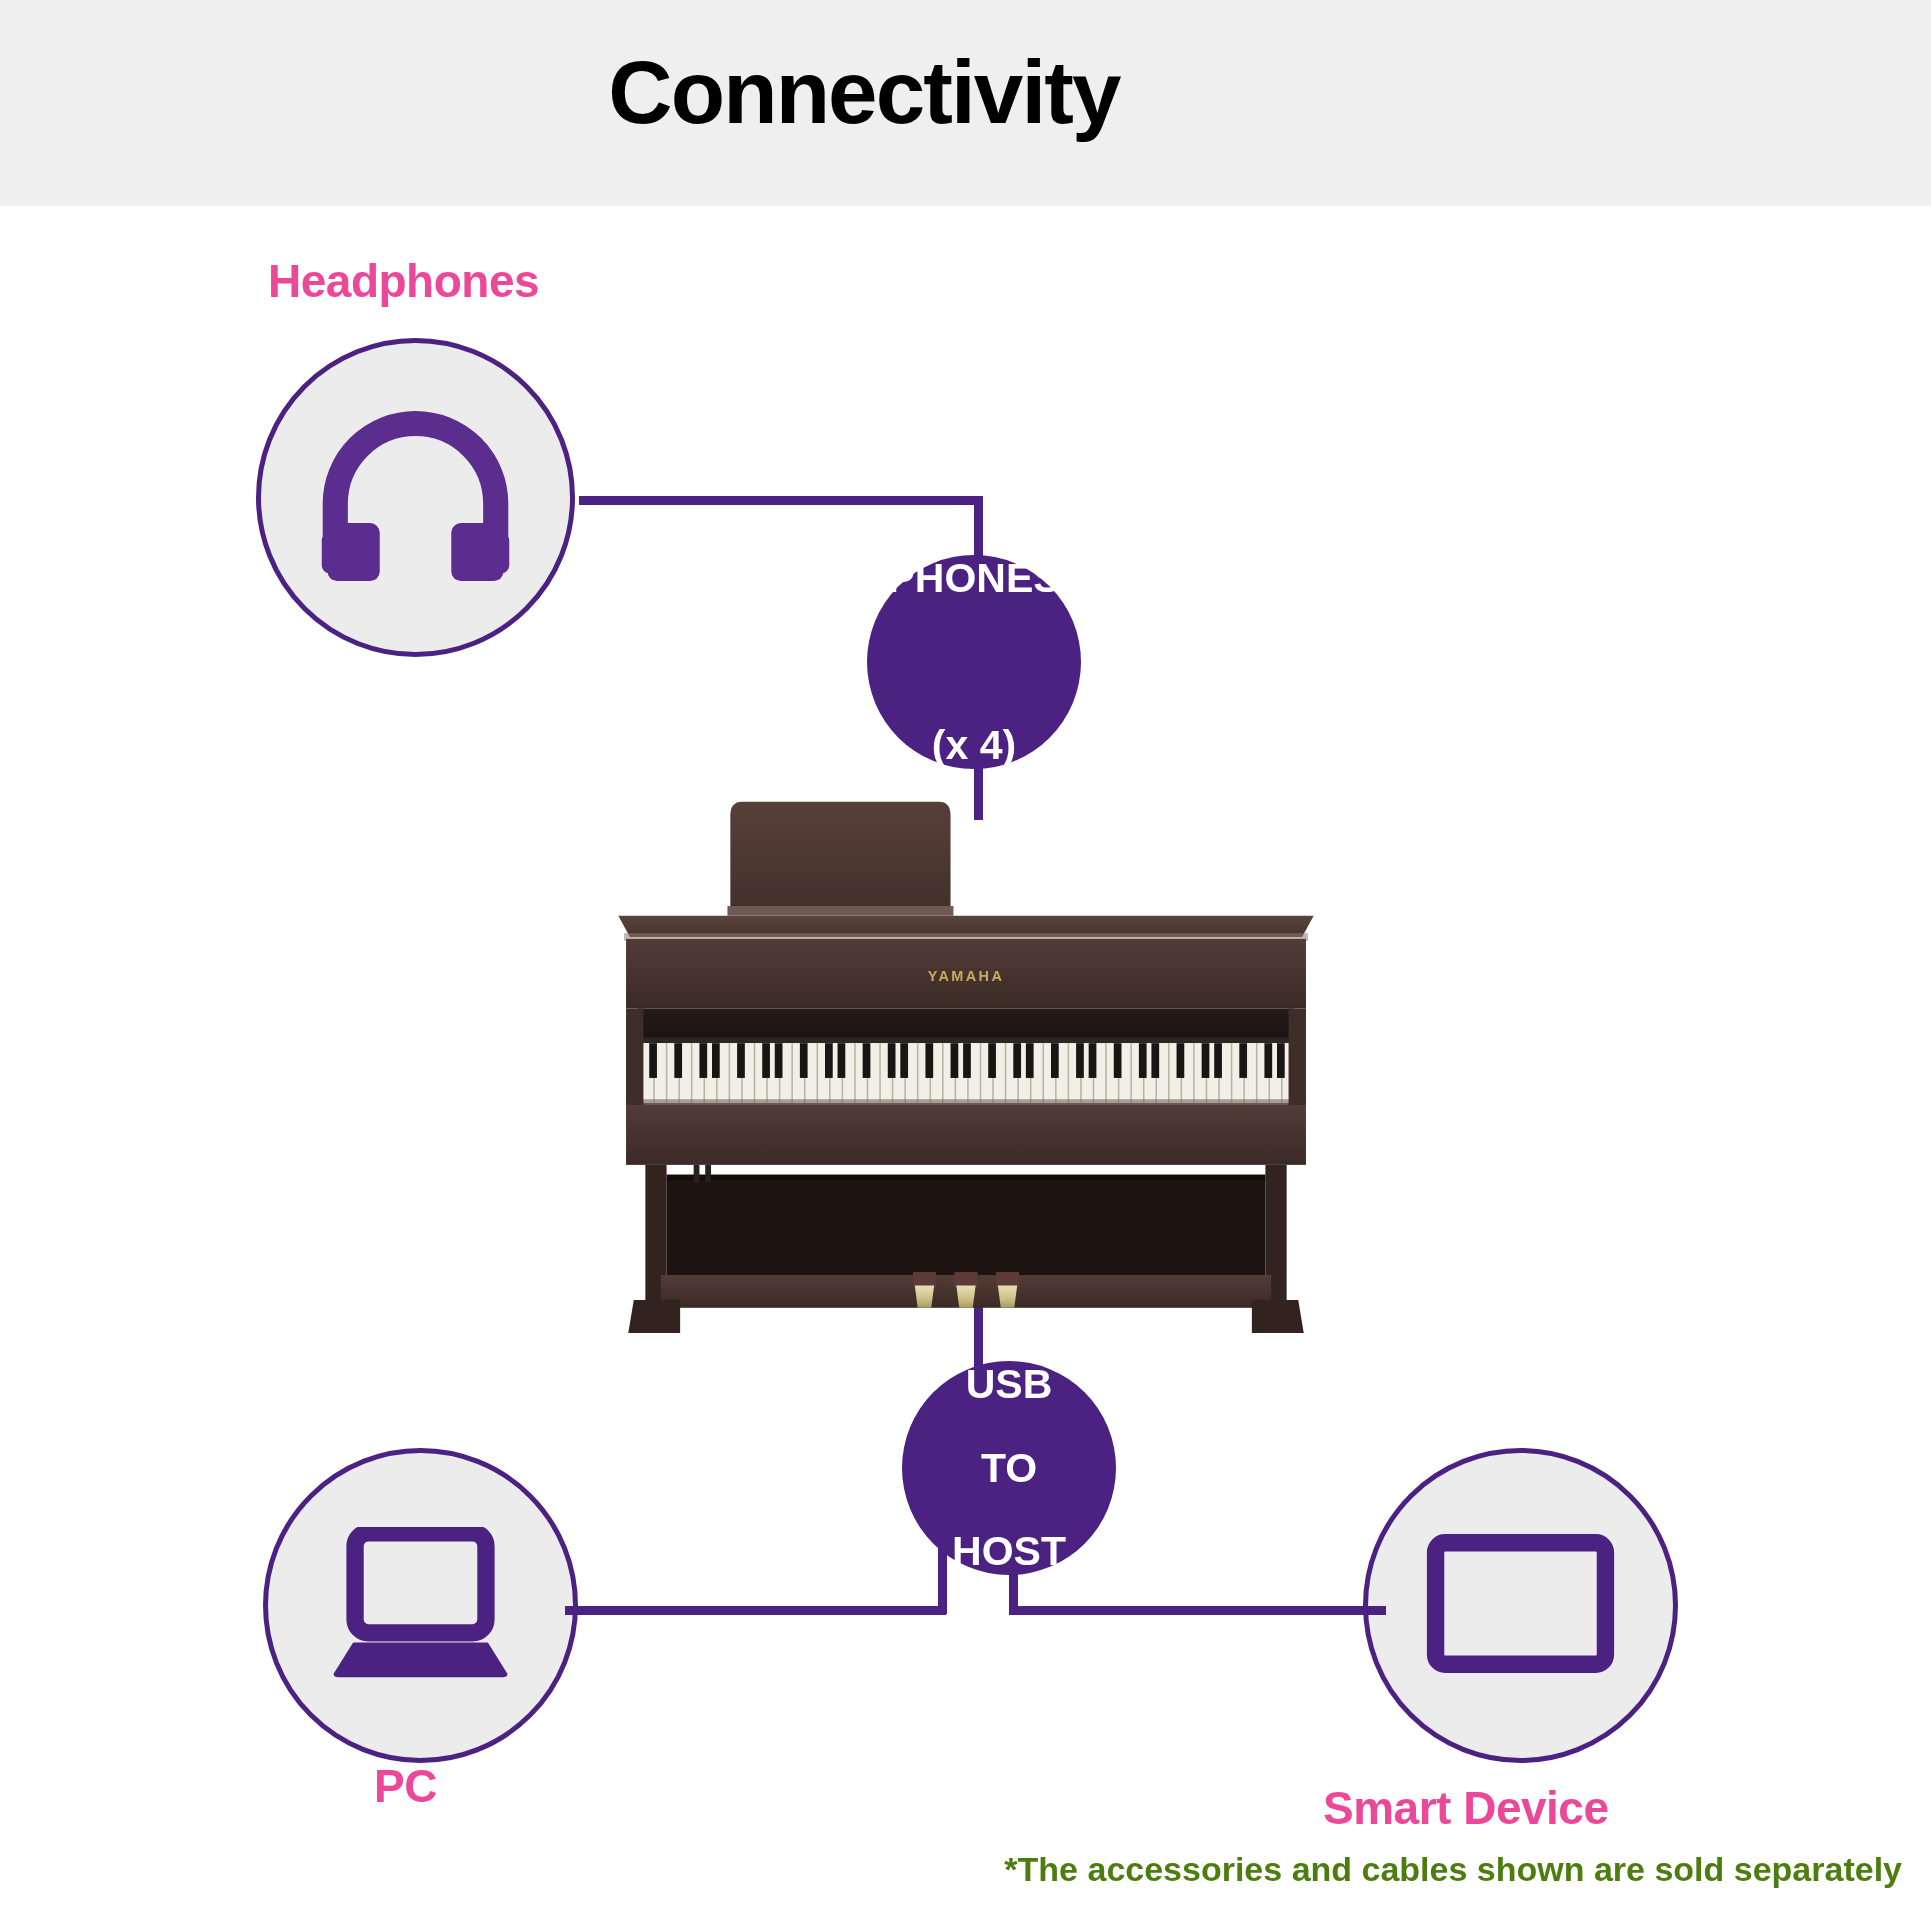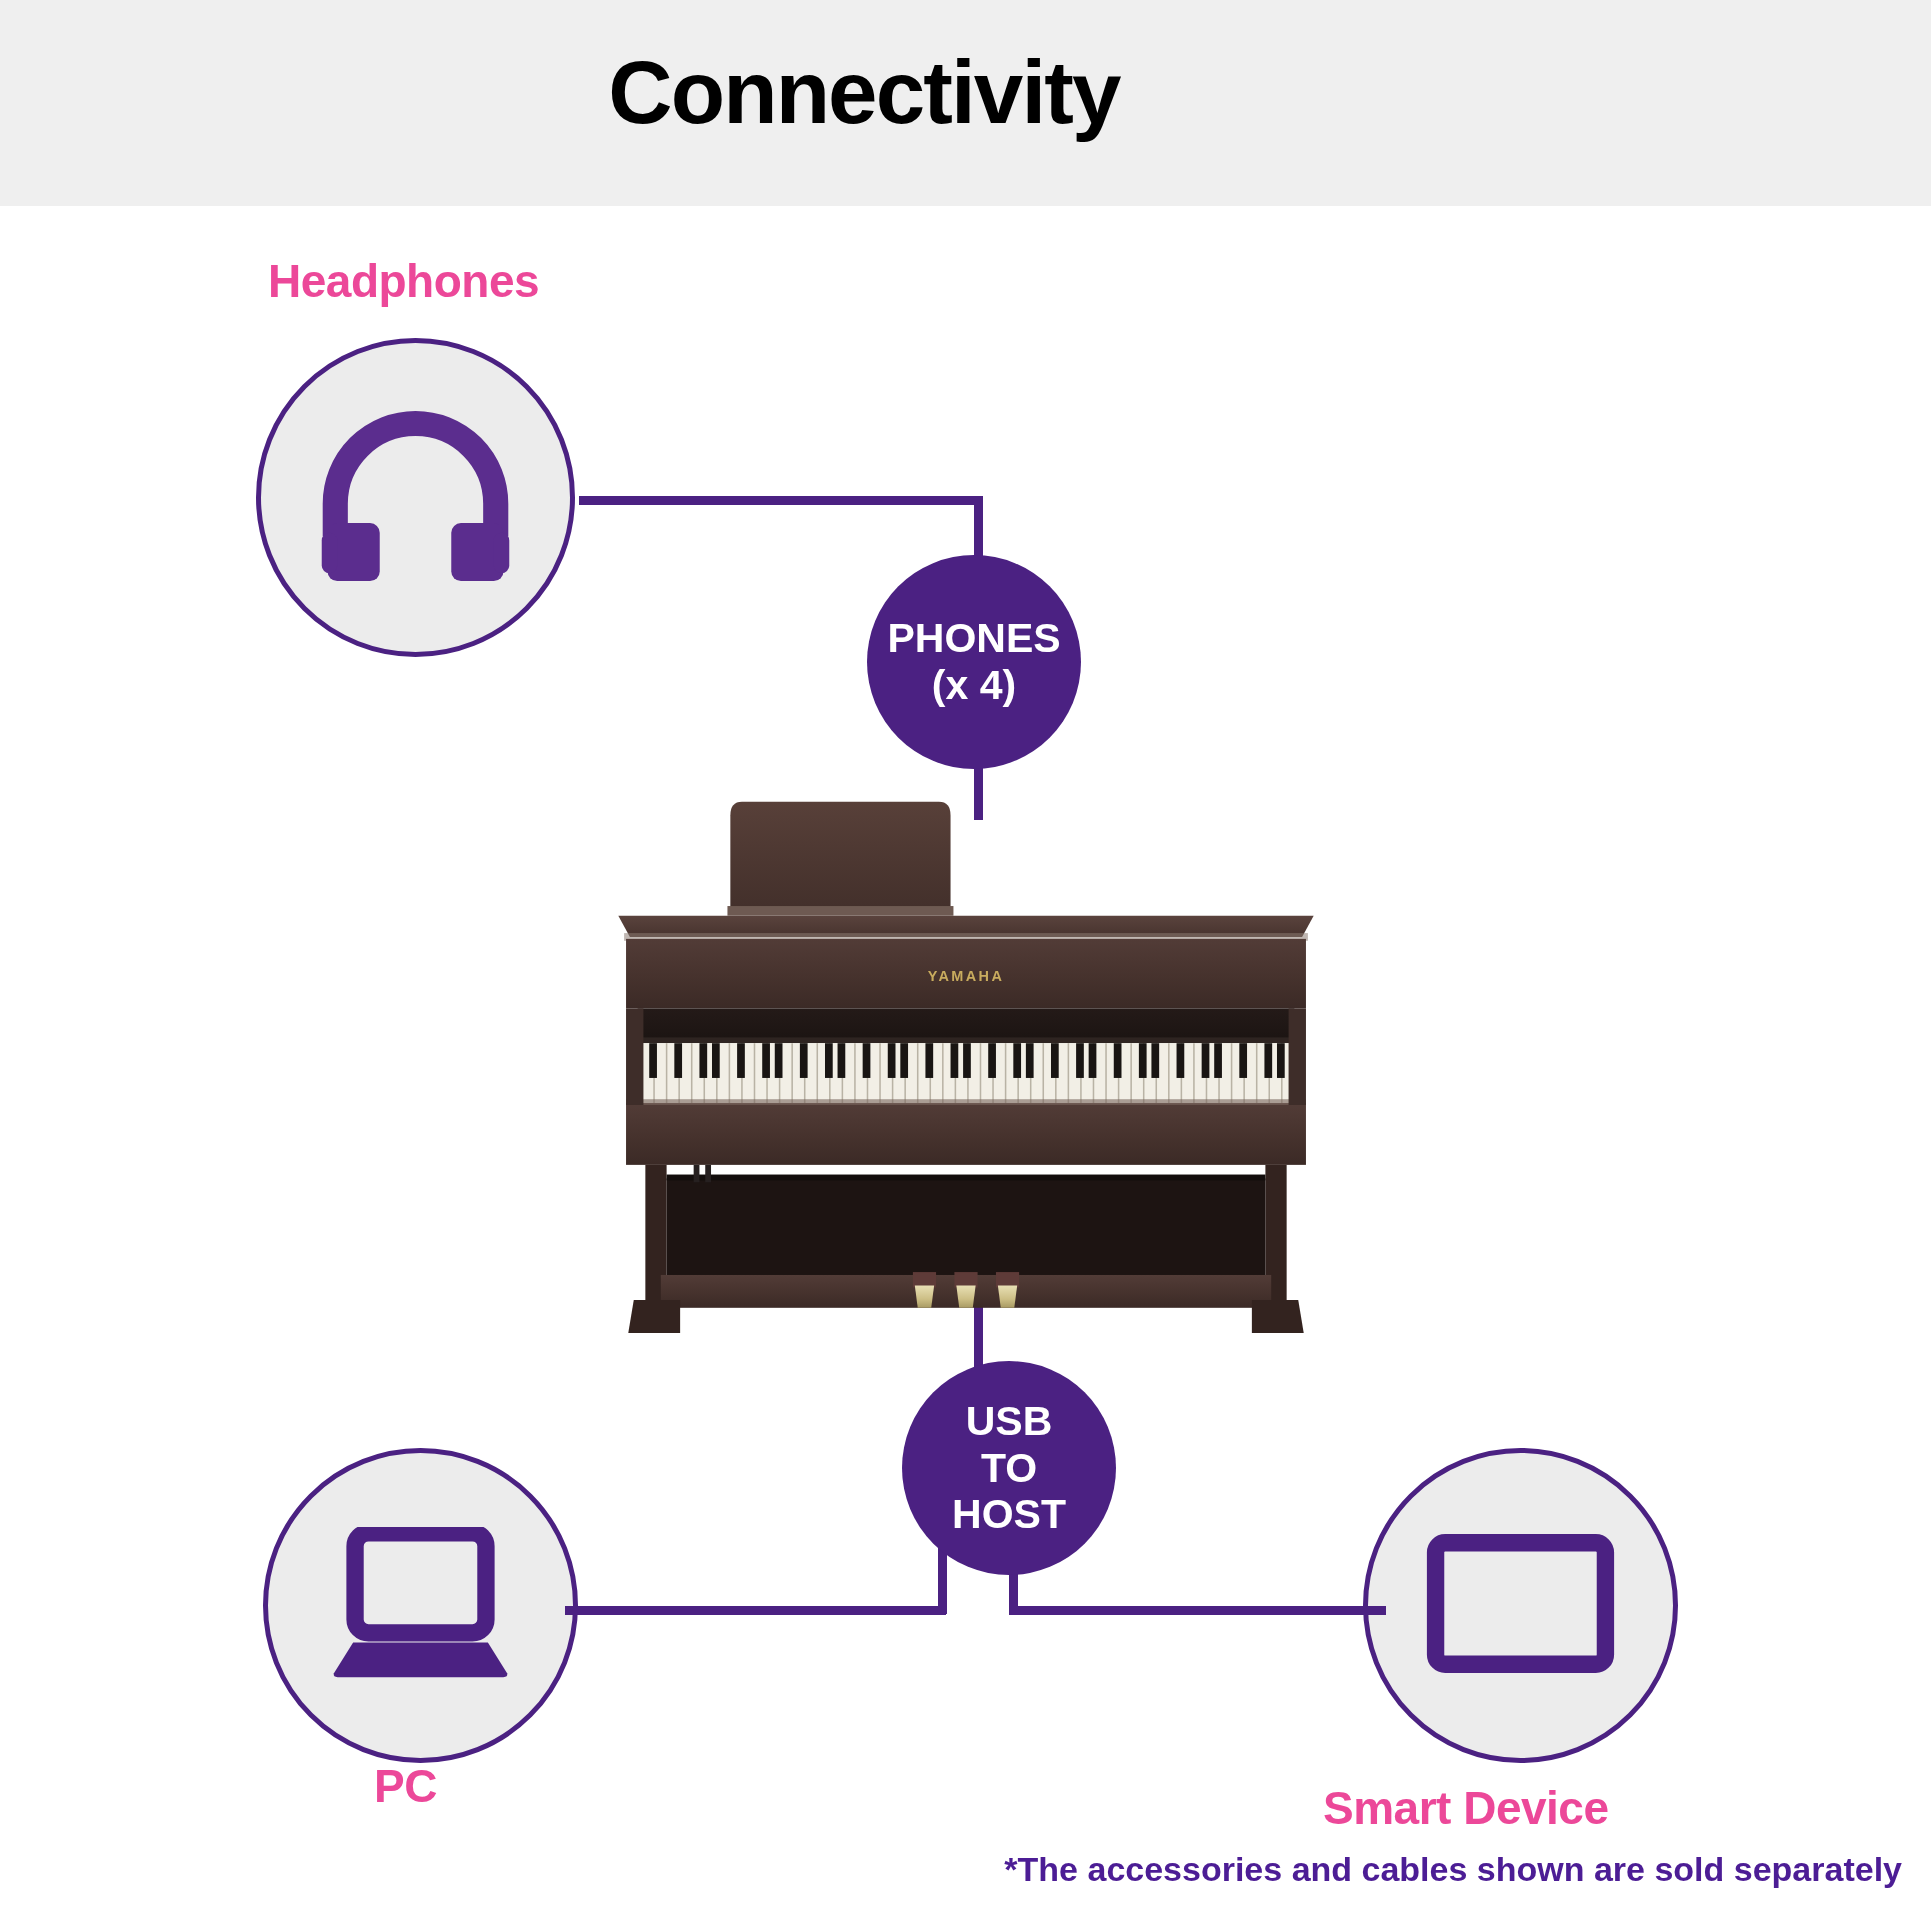--- a/index.html
+++ b/index.html
@@ -47,21 +47,21 @@
     justify-content: center;
   }
 
   
   .badge-circle {
     position: absolute;
     border-radius: 50%;
     background: #4b2182;
     display: flex;
     align-items: center;
-    justify-content: center;
+    justify-content: space-between;
     flex-direction: column;
     color: #ffffff;
     font-weight: bold;
     text-align: center;
     line-height: 1.14;
     z-index: 5;
   }
 
   
   .node-label {
@@ -80,21 +80,21 @@
     z-index: 1;
   }
 
   
   .footnote {
     position: absolute;
     right: 29px;
     top: 1850px;
     font-size: 34px;
     font-weight: bold;
-    color: #4c1d95;
+    color: #4d7c0f;
     white-space: nowrap;
   }
 
   
   .piano-wrap {
     position: absolute;
     left: 599px;
     top: 792px;
     width: 734px;
     height: 541px;

